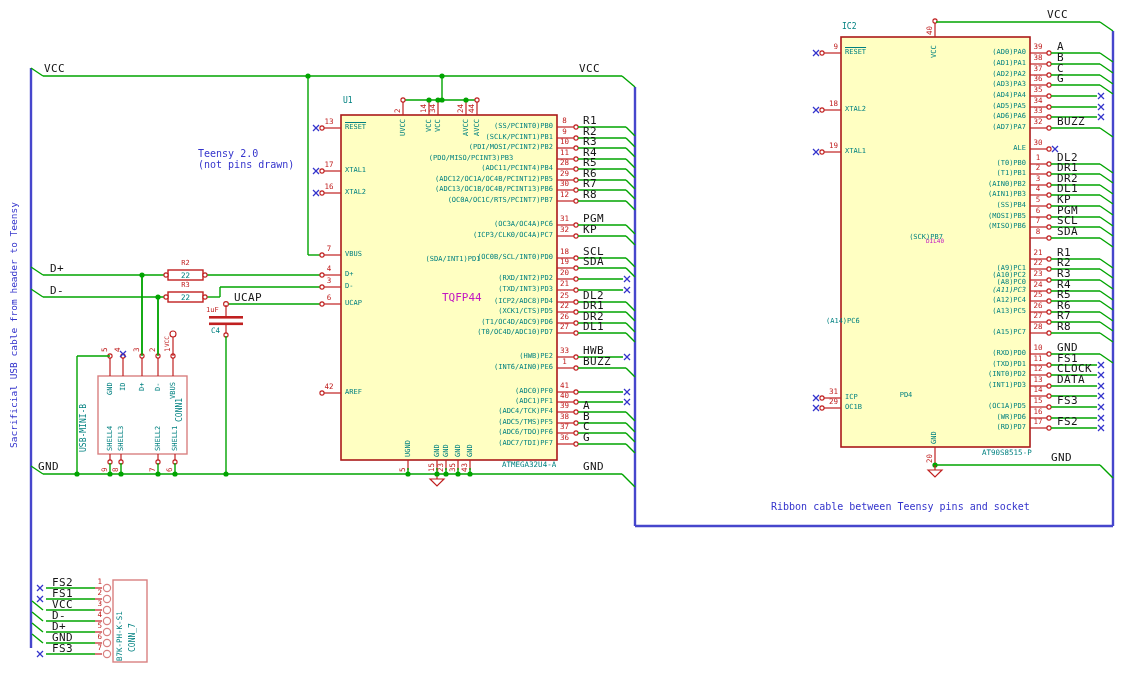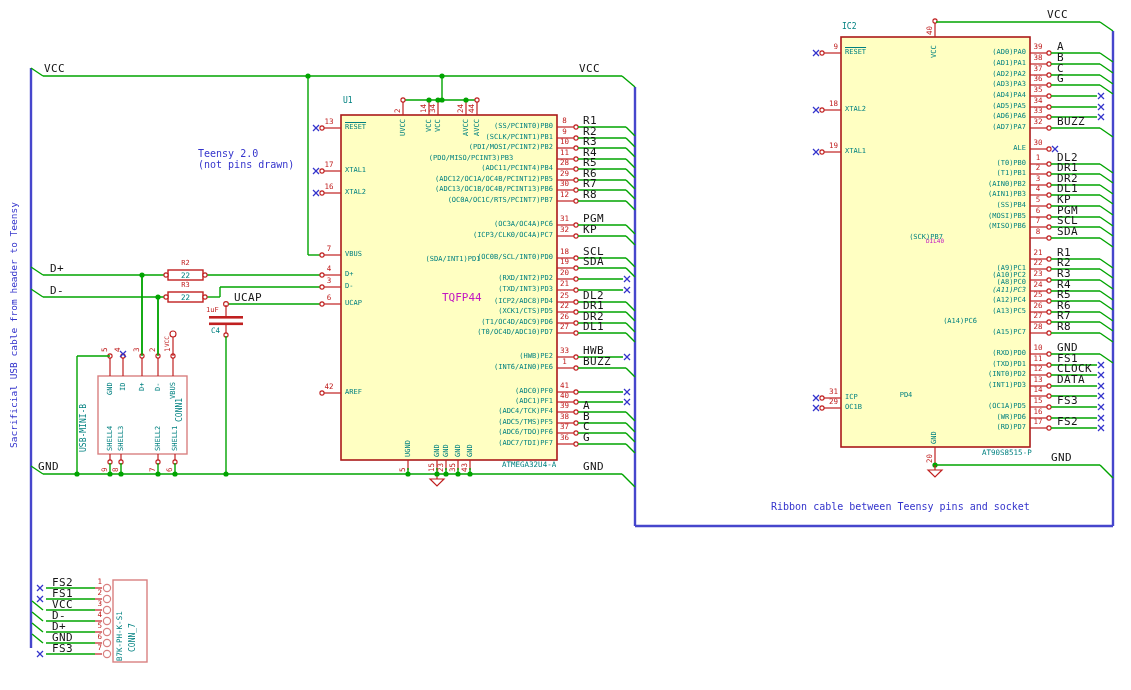--- a/index.html
+++ b/index.html
@@ -706,21 +706,21 @@
     <div class="t pnum" style="left: 1029px; top: 281px; width: 18px; text-align: center;">24</div>
     <div class="t pname" style="left: 826px; top: 287px; width: 200px; text-align: right; font-style: italic;">(A11)PC3</div>
     <div class="t lbl" style="left: 1057px; top: 279px;">R4</div>
     <div class="t pnum" style="left: 1029px; top: 291px; width: 18px; text-align: center;">25</div>
     <div class="t pname" style="left: 826px; top: 297px; width: 200px; text-align: right;">(A12)PC4</div>
     <div class="t lbl" style="left: 1057px; top: 289px;">R5</div>
     <div class="t pnum" style="left: 1029px; top: 302px; width: 18px; text-align: center;">26</div>
     <div class="t pname" style="left: 826px; top: 308px; width: 200px; text-align: right;">(A13)PC5</div>
     <div class="t lbl" style="left: 1057px; top: 300px;">R6</div>
     <div class="t pnum" style="left: 1029px; top: 312px; width: 18px; text-align: center;">27</div>
-    <div class="t pname" style="left: 860px; top: 318px; width: 200px; text-align: center;">(A14)PC6</div>
+    <div class="t pname" style="left: 826px; top: 318px; width: 200px; text-align: left;">(A14)PC6</div>
     <div class="t lbl" style="left: 1057px; top: 310px;">R7</div>
     <div class="t pnum" style="left: 1029px; top: 323px; width: 18px; text-align: center;">28</div>
     <div class="t pname" style="left: 826px; top: 329px; width: 200px; text-align: right;">(A15)PC7</div>
     <div class="t lbl" style="left: 1057px; top: 321px;">R8</div>
     <div class="t pnum" style="left: 1029px; top: 344px; width: 18px; text-align: center;">10</div>
     <div class="t pname" style="left: 826px; top: 350px; width: 200px; text-align: right;">(RXD)PD0</div>
     <div class="t lbl" style="left: 1057px; top: 342px;">GND</div>
     <div class="t pnum" style="left: 1029px; top: 355px; width: 18px; text-align: center;">11</div>
     <div class="t pname" style="left: 826px; top: 361px; width: 200px; text-align: right;">(TXD)PD1</div>
     <div class="t lbl" style="left: 1057px; top: 353px;">FS1</div>

